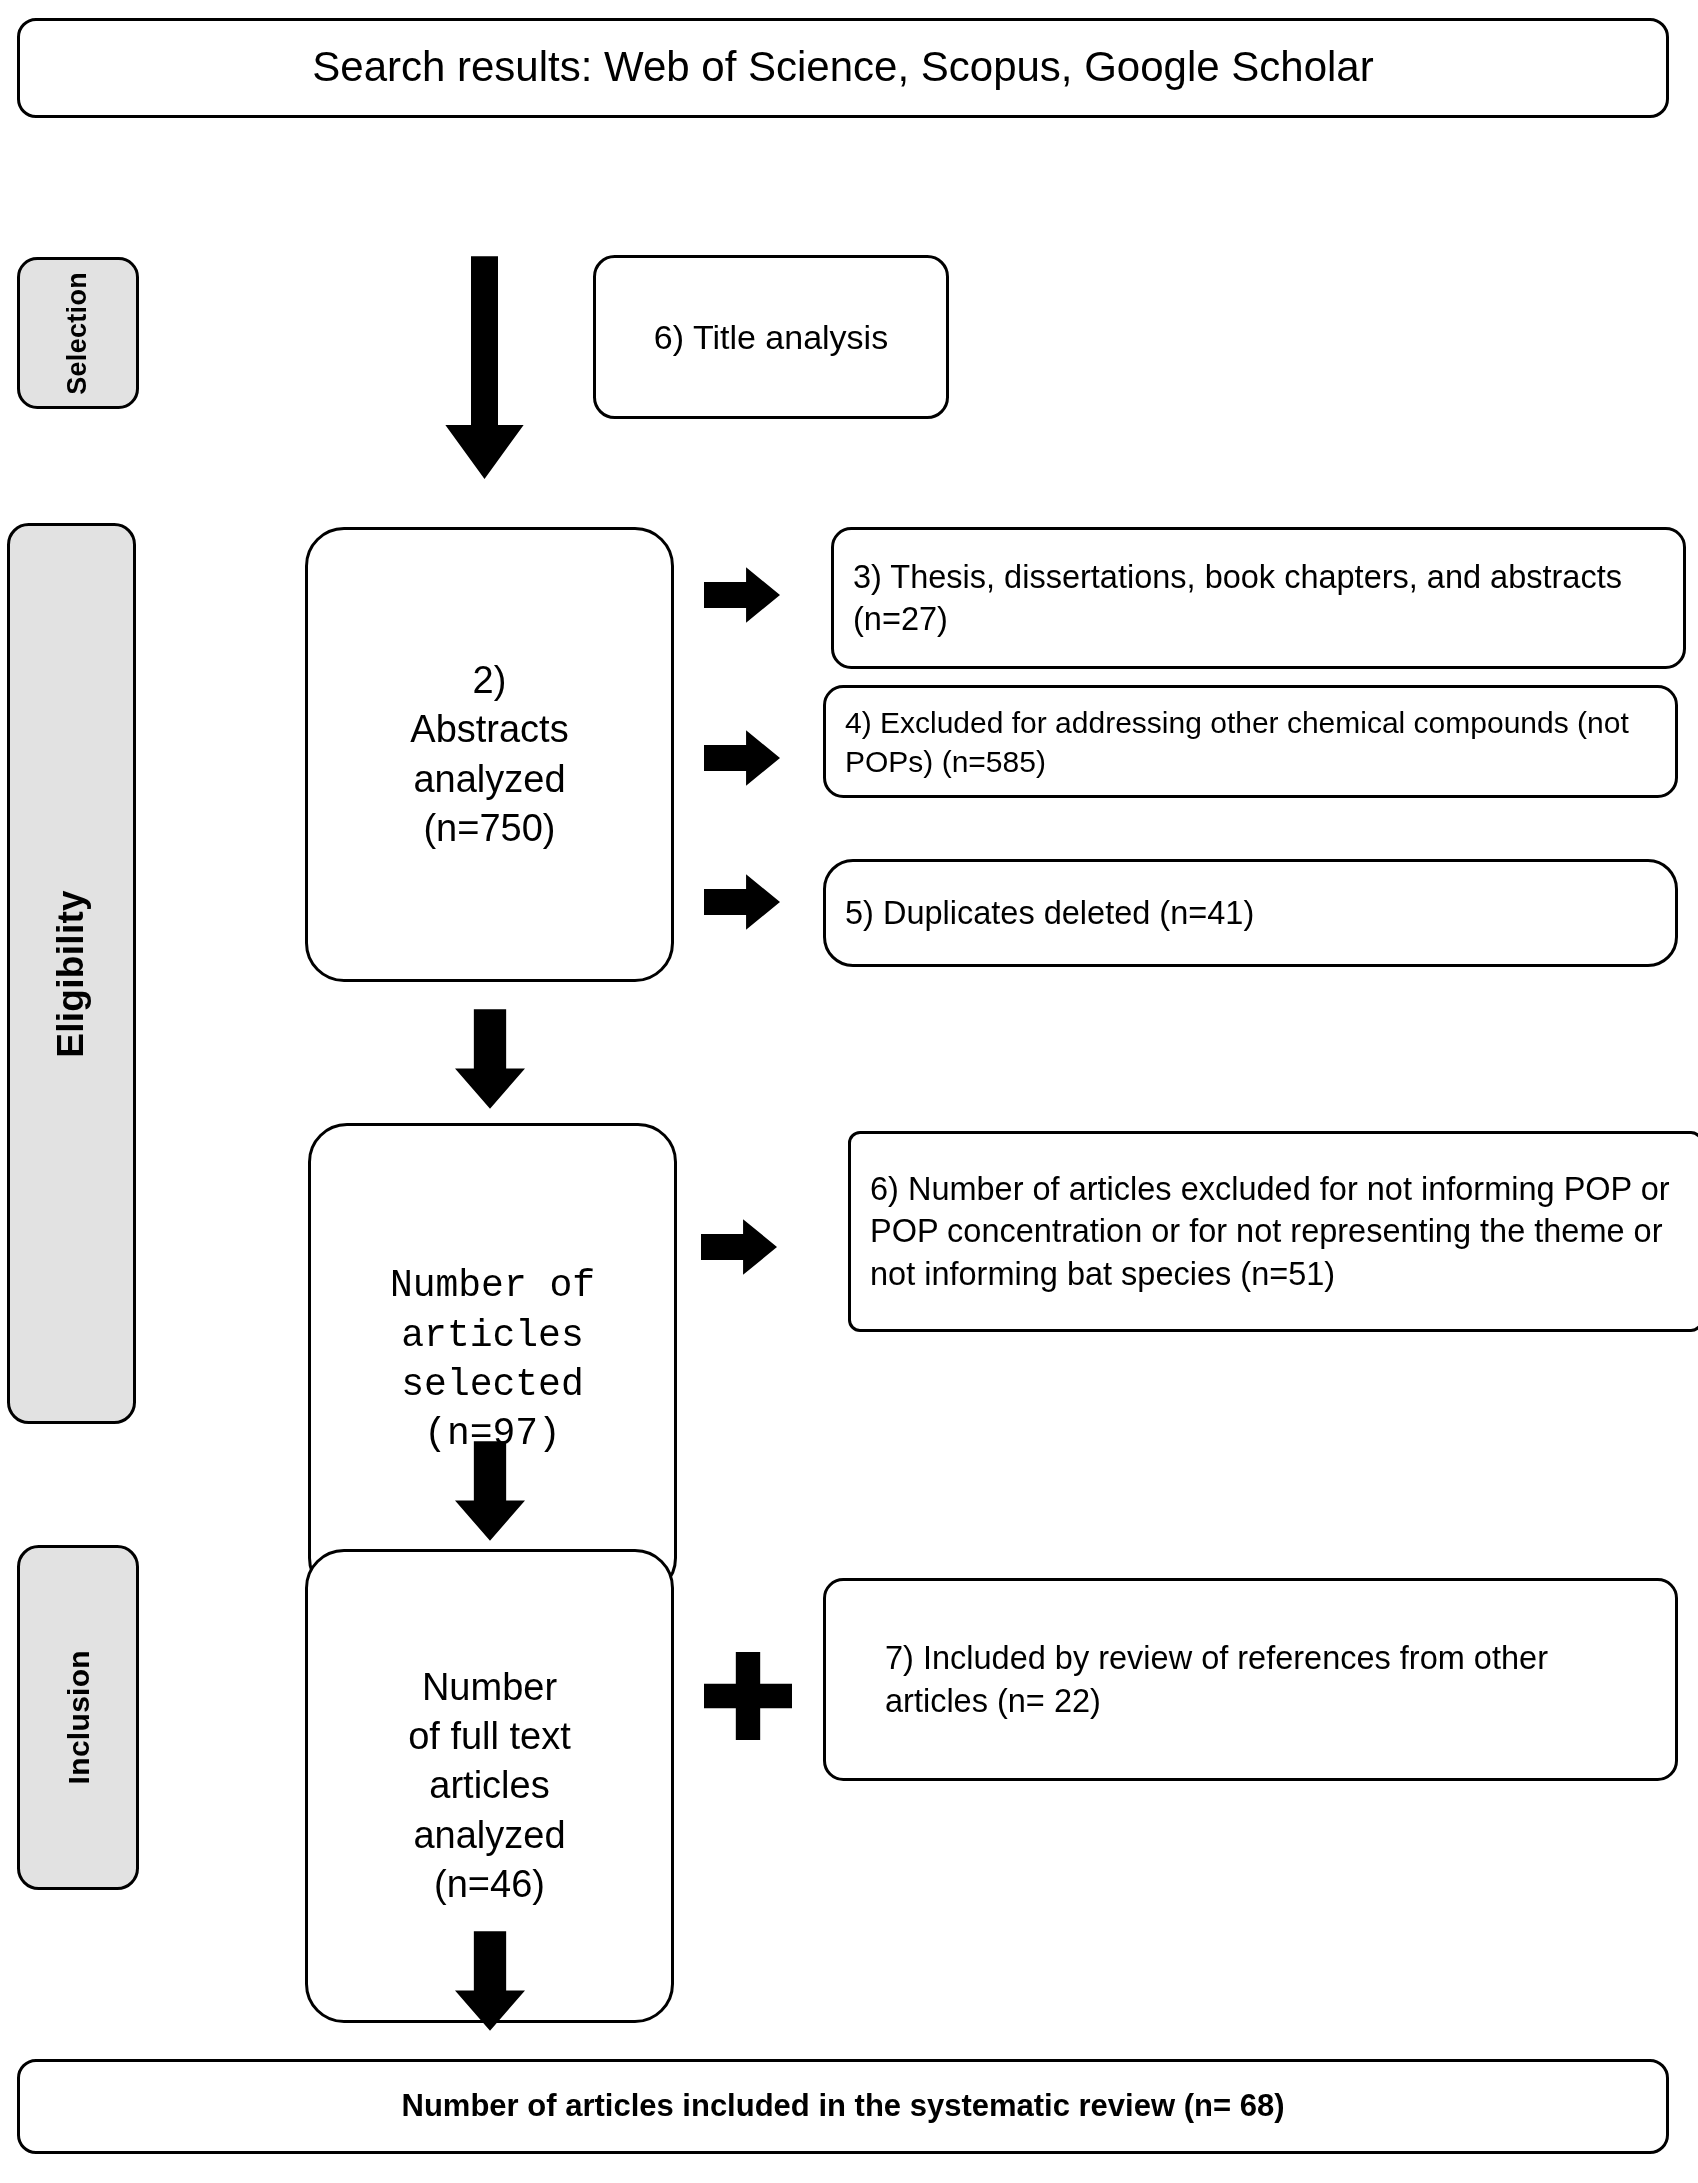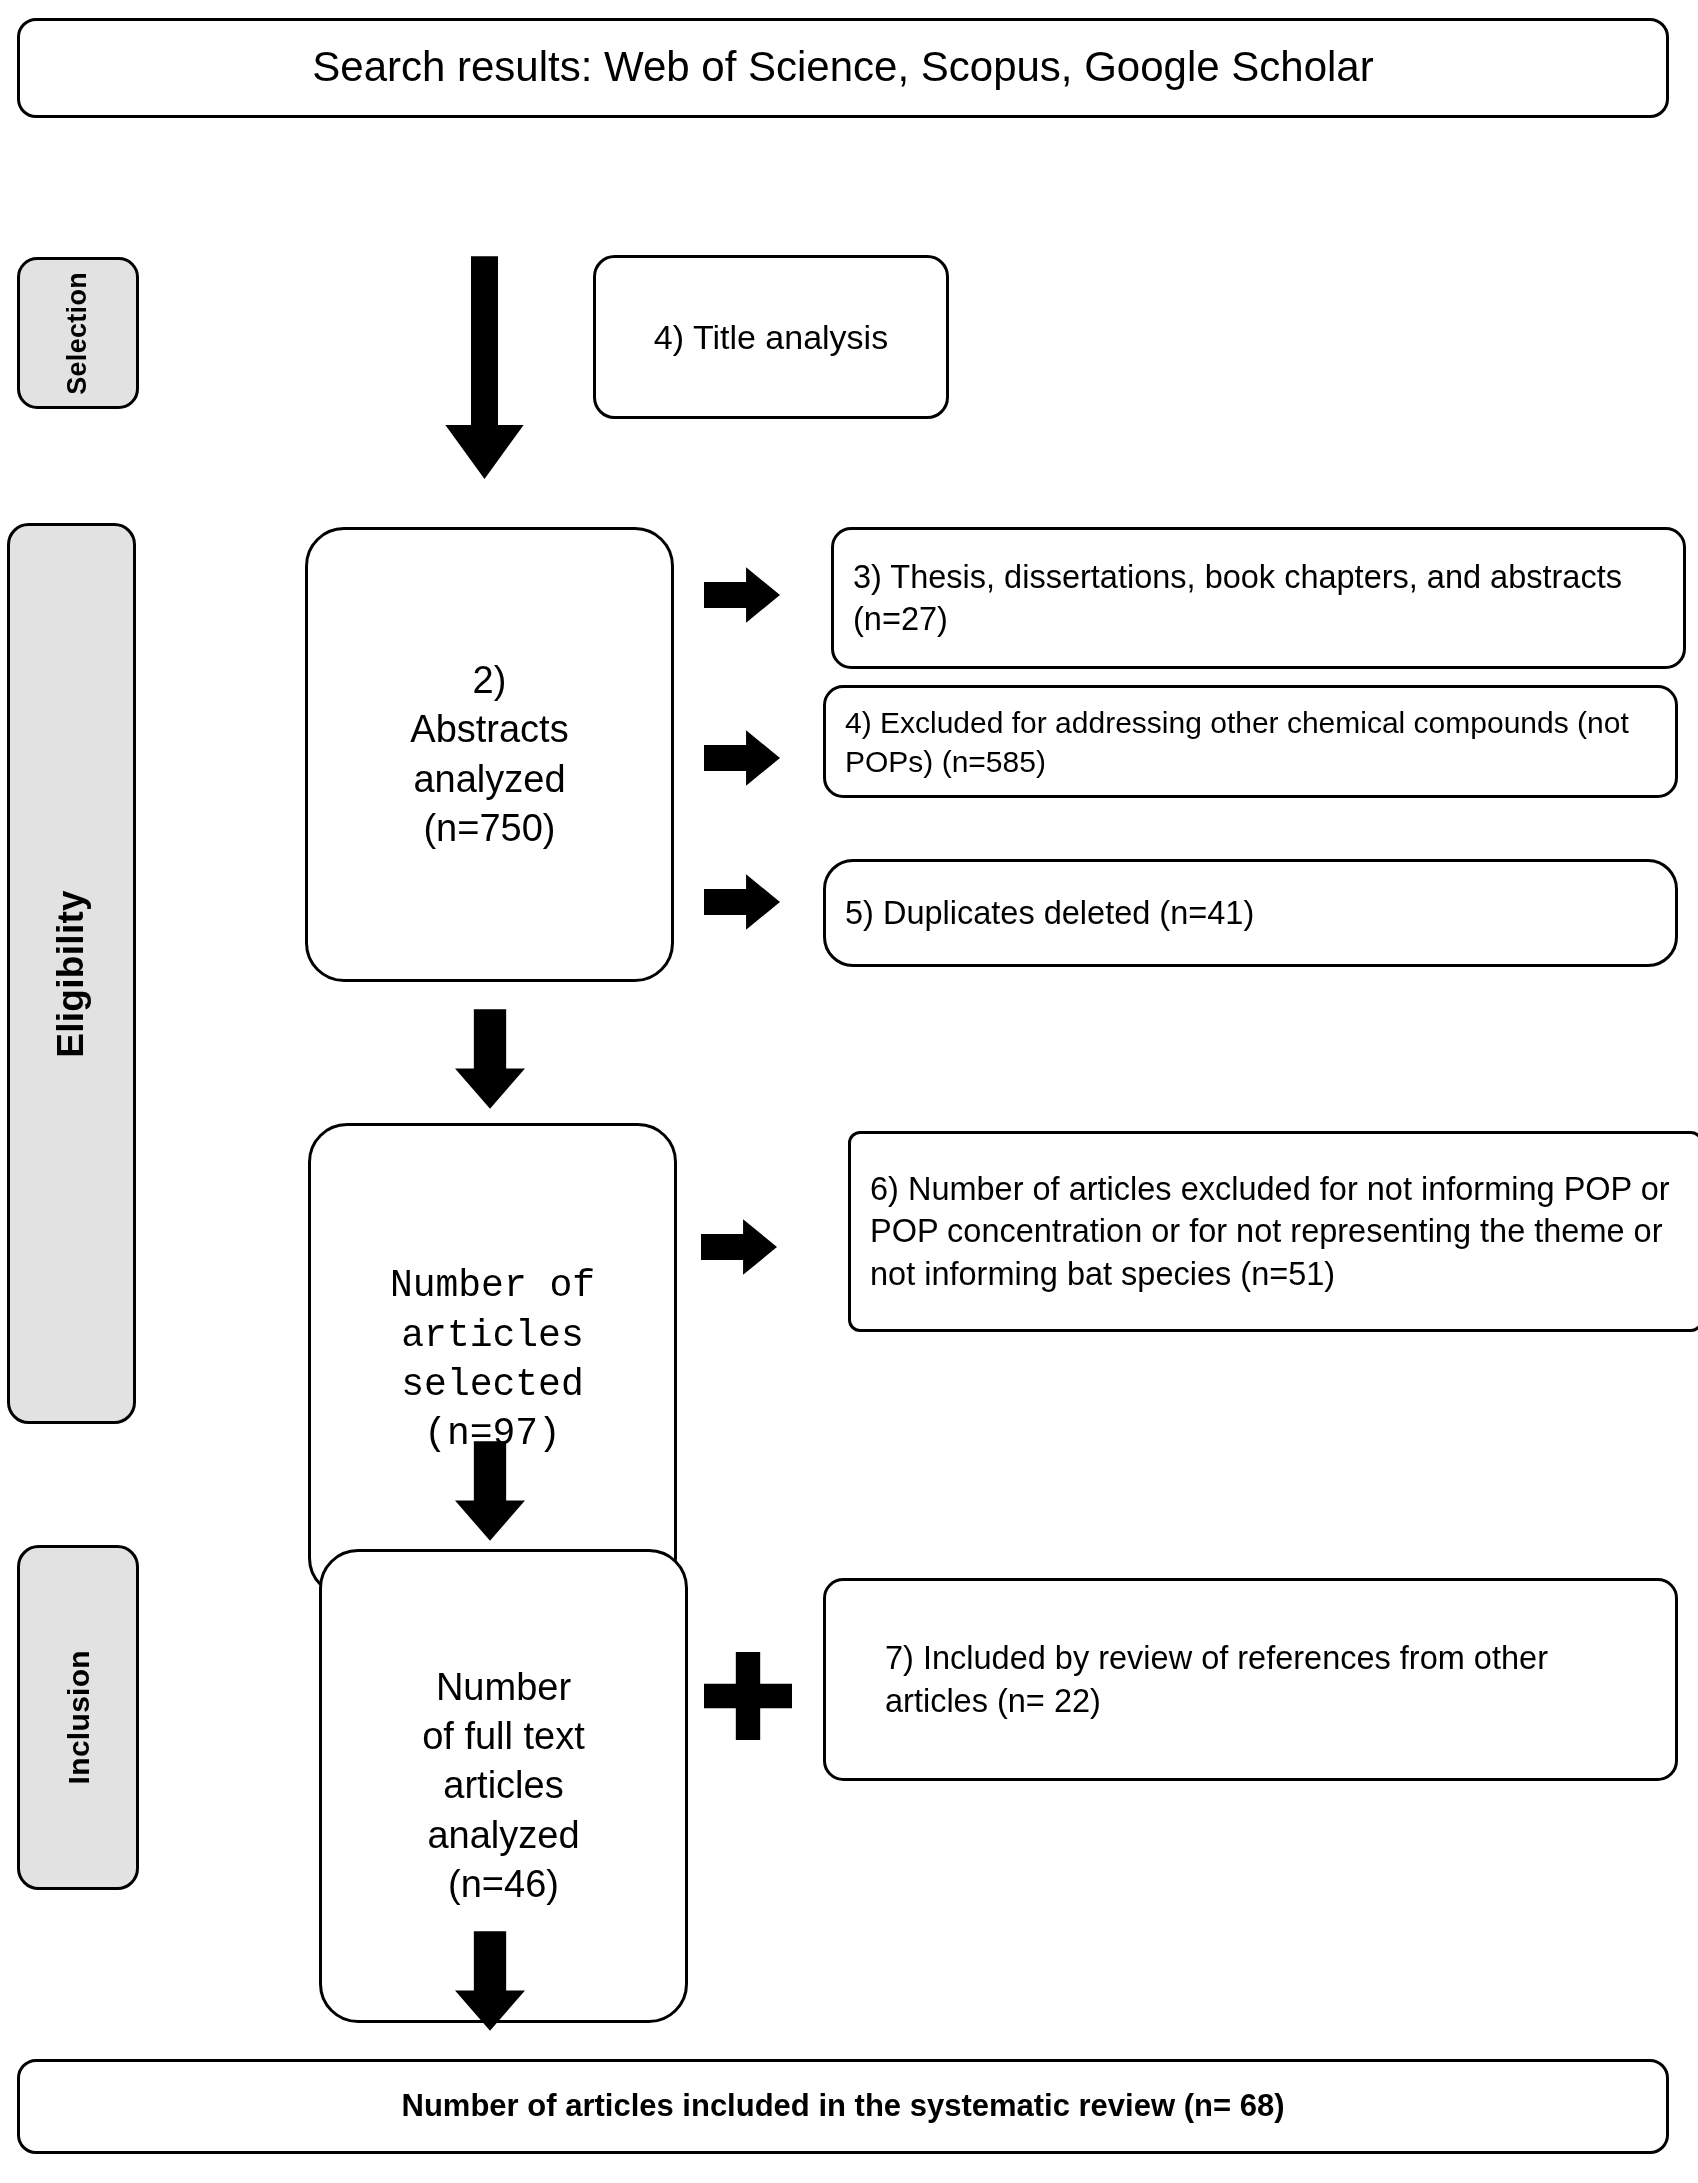--- a/index.html
+++ b/index.html
@@ -74,21 +74,21 @@
   #stage-selection   { left: 17px;   top: 257px;  width: 122px;  height: 152px; border-radius: 20.3px; }
   #stage-selection .vlabel { font-size: 27px; }
   #stage-eligibility { left: 6.8px;   top: 523px;  width: 129px;  height: 901px; border-radius: 21.7px; }
   #stage-eligibility .vlabel { font-size: 37px; }
   #stage-inclusion   { left: 17px;   top: 1545px; width: 122px;  height: 345px; border-radius: 21.7px; }
   #stage-inclusion .vlabel { font-size: 30px; }
 
   #box-title-analysis { left: 593px;  top: 255px;  width: 356px;  height: 164px; border-radius: 21.7px; font-size: 34px; }
   #box-abstracts      { left: 305px;  top: 527px;  width: 369px;  height: 455px; border-radius: 39px; font-size: 38px; }
   #box-selected       { left: 308px;  top: 1123px; width: 369px;  height: 474px; border-radius: 39px; font-size: 38px; font-family: Liberation Mono, monospace; }
-  #box-fulltext       { left: 319px;  top: 1549px; width: 369px;  height: 474px; border-radius: 39px; font-size: 38px; }
+  #box-fulltext       { left: 305px;  top: 1549px; width: 369px;  height: 474px; border-radius: 39px; font-size: 38px; }
 
   #box-ex3 { left: 823px; top: 527px;  width: 855px; height: 142px; border-radius: 20.3px; font-size: 32.5px; margin-left: 8px; }
   #box-ex4 { left: 823px; top: 685px; width: 855px; height: 113px; border-radius: 20.3px; font-size: 30px; }
   #box-ex5 { left: 823px; top: 859px; width: 855px; height: 108px; border-radius: 30px; font-size: 32.5px; }
   #box-ex6 { left: 848px; top: 1131px; width: 855px; height: 201px; border-radius: 12px; font-size: 32.5px; }
   #box-ex7 { left: 823px; top: 1578px; width: 855px; height: 203px; border-radius: 20.3px; font-size: 32.5px; padding-left: 40px; }
 
   #box-final { left: 17px;   top: 2059px; width: 1652px; height: 95px; border-radius: 19px; font-size: 31px; font-weight: bold; }
 
   .box.left-text .txt { text-align: left; padding: 0 19px; }
@@ -118,21 +118,21 @@
     <span class="vlabel">Selection</span>
   </div>
 
   <div class="arrow" id="arrow-down-1">
     <svg viewBox="0 0 120 330" width="81" height="223" aria-hidden="true">
       <polygon points="40,0 80,0 80,250 118,250 60,330 2,250 40,250" fill="#000000"></polygon>
     </svg>
   </div>
 
   <div class="box" id="box-title-analysis">
-    <span class="txt">4) Title analysis</span>
+    <span class="txt">6) Title analysis</span>
   </div>
 
   <div class="box stage" id="stage-eligibility">
     <span class="vlabel">Eligibility</span>
   </div>
 
   <div class="box" id="box-abstracts">
     <span class="txt">2)
 Abstracts
 analyzed

